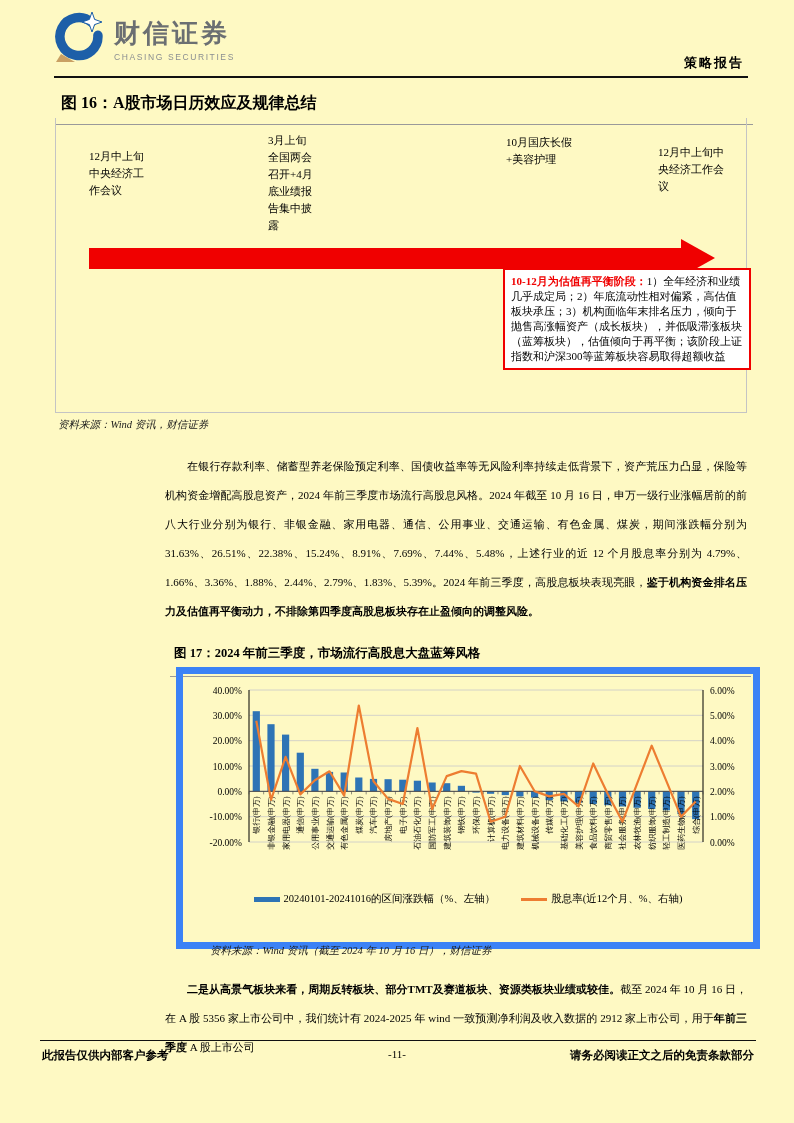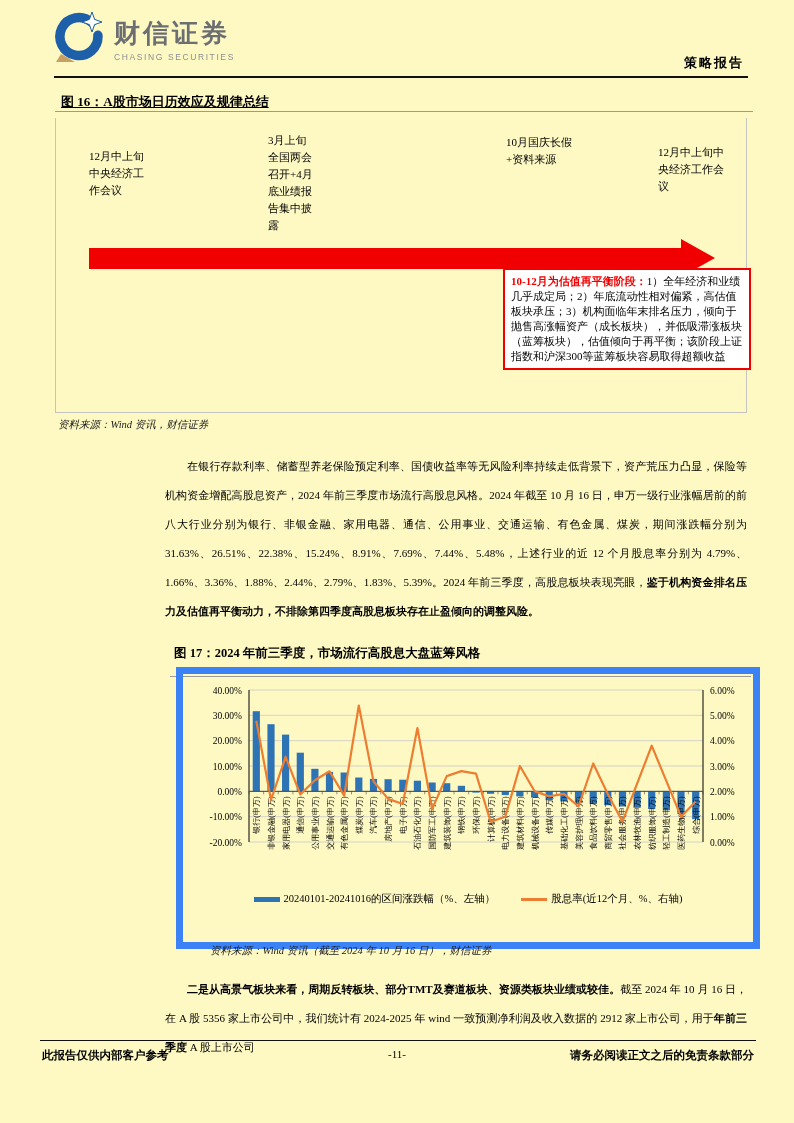--- a/index.html
+++ b/index.html
@@ -7,22 +7,22 @@
         font-family:"Liberation Serif","DejaVu Serif",serif;color:#000;overflow:hidden;}
   
   .hdr-logo{position:absolute;left:52px;top:10px;display:flex;align-items:flex-start;}
   .hdr-logo svg{display:block;}
   .brand-txt{margin-left:8px;padding-top:6px;}
   .brand-cn{font-size:26px;font-weight:bold;color:#6b6f72;letter-spacing:3px;font-family:"Liberation Sans",sans-serif;}
   .brand-en{font-size:8.5px;color:#8a8e91;letter-spacing:1.6px;font-family:"Liberation Sans",sans-serif;margin-top:1px;}
   .report-type{position:absolute;right:50px;top:54px;font-size:13px;font-weight:bold;letter-spacing:2px;}
   .hdr-rule{position:absolute;left:54px;right:46px;top:76px;border-top:2.2px solid #111;}
   
-  .fig16-title{position:absolute;left:55px;top:90px;width:692px;font-size:13px;font-weight:bold;
-               padding:3px 0 0 6px;border-bottom:1.5px solid #9a9a9a;text-decoration:underline;}
+  .fig16-title{position:absolute;left:55px;top:90px;width:692px;font-size:16px;font-weight:bold;
+               padding:3px 0 10px 6px;border-bottom:1.5px solid #9a9a9a;}
   .fig16-box{position:absolute;left:55px;top:118px;width:690px;height:294px;border:1px solid #c4c4c4;border-top:none;}
   .ms{position:absolute;font-size:11px;line-height:1.55;word-break:break-all;}
   .ms1{left:33px;top:30px;width:62px;}
   .ms2{left:212px;top:14px;width:48px;}
   .ms3{left:450px;top:16px;width:82px;}
   .ms4{left:602px;top:26px;width:66px;}
   .tl-box{position:absolute;font-size:11px;line-height:1.36;padding:4px 6px;background:#fff;word-break:break-all;}
   .tl-red-title{color:#f00000;font-weight:bold;}
   .box-apr{left:258px;top:8px;width:228px;border:2px solid #e2b32a;text-align:center;}
   .box-jan{left:31px;top:150px;width:152px;border:2px solid #2aa04c;text-align:center;}
@@ -71,21 +71,21 @@
       <div class="brand-en">CHASING SECURITIES</div>
     </span>
   </div>
   <div class="report-type">策略报告</div>
   <div class="hdr-rule"></div>
 
   <div class="fig16-title">图 16：A股市场日历效应及规律总结</div>
   <div class="fig16-box">
     <div class="ms ms1">12月中上旬中央经济工作会议</div>
     <div class="ms ms2">3月上旬全国两会召开+4月底业绩报告集中披露</div>
-    <div class="ms ms3">10月国庆长假+资料来源</div>
+    <div class="ms ms3">10月国庆长假+美容护理</div>
     <div class="ms ms4">12月中上旬中央经济工作会议</div>
     <div class="arrow-bar"></div>
     <div class="arrow-head"></div>
     <div class="tl-box box-oct">
       <span class="tl-red-title">10-12月为估值再平衡阶段：</span><span>1）全年经济和业绩几乎成定局；2）年底流动性相对偏紧，高估值板块承压；3）机构面临年末排名压力，倾向于抛售高涨幅资产（成长板块），并低吸滞涨板块（蓝筹板块），估值倾向于再平衡；该阶段上证指数和沪深300等蓝筹板块容易取得超额收益</span>
     </div>
   </div>
   <div class="src fig16-src">资料来源：Wind 资讯，财信证券</div>
 
   <p class="para para1"><span>在银行存款利率、储蓄型养老保险预定利率、国债收益率等无风险利率持续走低背景下，资产荒压力凸显，保险等机构资金增配高股息资产，2024 年前三季度市场流行高股息风格。2024 年截至 10 月 16 日，申万一级行业涨幅居前的前八大行业分别为银行、非银金融、家用电器、通信、公用事业、交通运输、有色金属、煤炭，期间涨跌幅分别为 31.63%、26.51%、22.38%、15.24%、8.91%、7.69%、7.44%、5.48%，上述行业的近 12 个月股息率分别为 4.79%、1.66%、3.36%、1.88%、2.44%、2.79%、1.83%、5.39%。2024 年前三季度，高股息板块表现亮眼，</span><b>鉴于机构资金排名压力及估值再平衡动力，不排除第四季度高股息板块存在止盈倾向的调整风险。</b></p>

